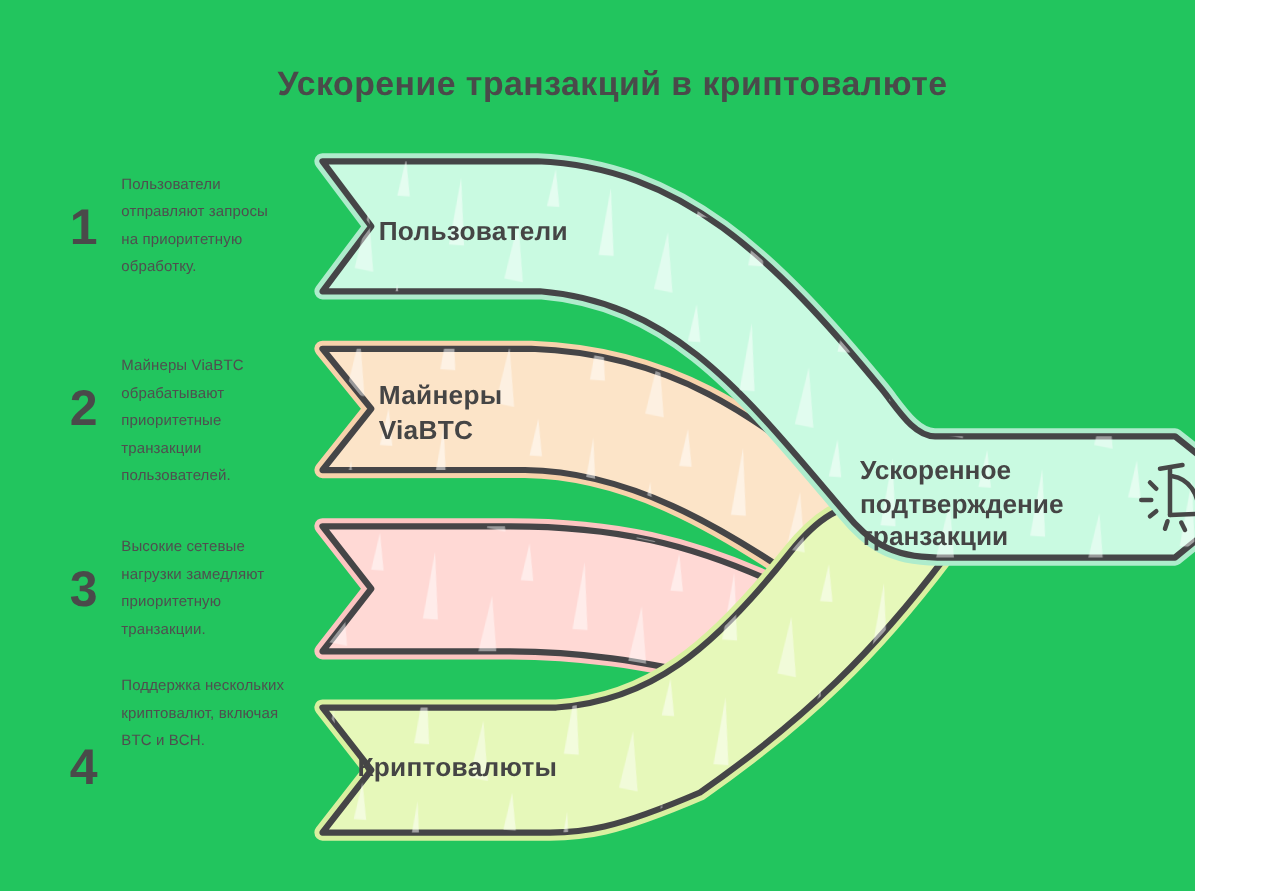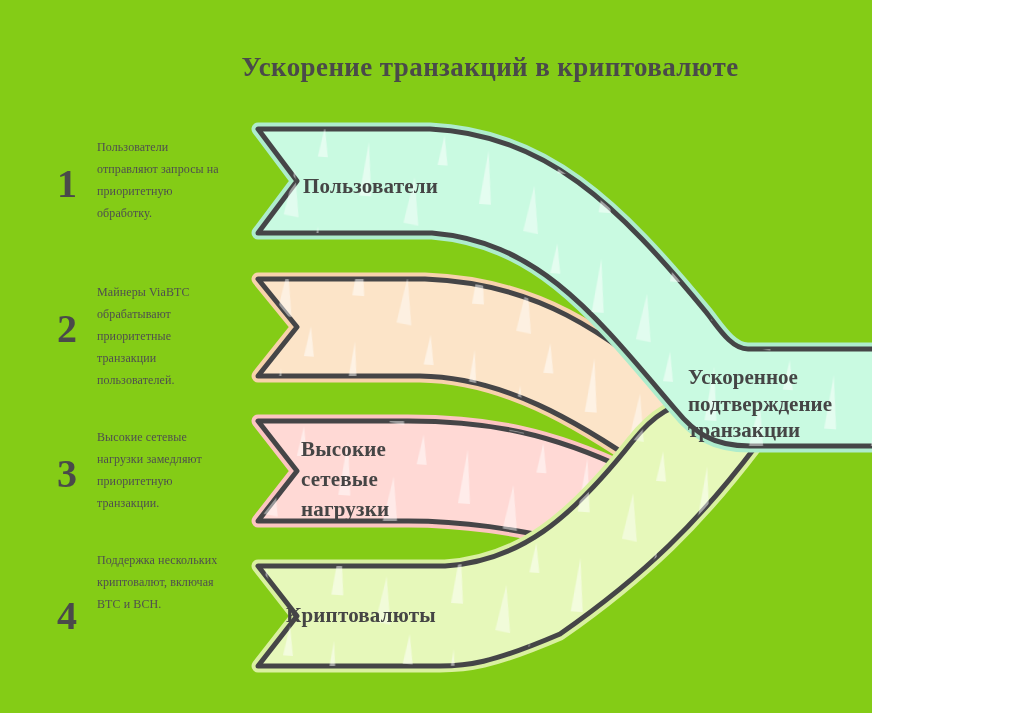--- a/index.html
+++ b/index.html
@@ -1,18 +1,18 @@
 <!DOCTYPE html>
 <html><head>
 <meta charset="utf-8">
 <style>
   html,body{margin:0;padding:0;background:#ffffff;}
   .stage{
-    position:relative;width:872px;height:713px;background:#84cc16;
-    overflow:hidden;font-family:Liberation Serif, serif;color:#4f4f4f;
+    position:relative;width:956px;height:713px;background:#22c55e;
+    overflow:hidden;font-family:Liberation Sans, sans-serif;color:#4f4f4f;
   }
   .flows{position:absolute;left:0;top:0;width:1024px;height:713px;}
   .edge{stroke-width:13;stroke-linejoin:round;stroke-linecap:round;}
   .body{stroke-width:5;stroke-linejoin:round;}
   .texture{stroke:none;}
   .title{
     position:absolute;left:0;top:52px;width:980px;text-align:center;
     font-size:27px;font-weight:700;letter-spacing:.4px;color:#4a4a4a;
   }
   .step-num{
@@ -81,24 +81,24 @@
   <div class="step-num" style="top:160px;">1</div>
   <div class="step-desc" style="top:136px;">Пользователи отправляют запросы на приоритетную обработку.</div>
 
   <div class="step-num" style="top:305px;">2</div>
   <div class="step-desc" style="top:281px;">Майнеры ViaBTC обрабатывают приоритетные транзакции пользователей.</div>
 
   <div class="step-num" style="top:450px;">3</div>
   <div class="step-desc" style="top:426px;">Высокие сетевые нагрузки замедляют приоритетную транзакции.</div>
 
   <div class="step-num" style="top:592px;">4</div>
-  <div class="step-desc" style="top:549px;">Поддержка нескольких криптовалют, включая BTC и BCH.</div>
+  <div class="step-desc" style="top:537px;">Поддержка нескольких криптовалют, включая BTC и BCH.</div>
 
   <div class="band-label" style="left:303px;top:172px;width:180px;">Пользователи</div>
-  <div class="band-label" style="left:301px;top:434px;width:112px;line-height:30px;">Высокие сетевые нагрузки</div>
+  <div class="band-label" style="left:303px;top:303px;width:145px;">Майнеры ViaBTC</div>
   <div class="band-label" style="left:286px;top:601px;width:200px;">Криптовалюты</div>
 
   <div class="result-label">Ускоренное подтверждение транзакции</div>
 
   <svg class="stopwatch" viewBox="0 0 76 76" fill="none" stroke="#474747" stroke-width="3.6" stroke-linecap="round" stroke-linejoin="round">
     <path d="M24,15 L42,12"></path>
     <path d="M32,14 L32,52"></path>
     <path d="M32,52 L55,51"></path>
     <path d="M34,21 C47,23 55,35 55,50"></path>
     <path d="M16,26 L21,31"></path>

